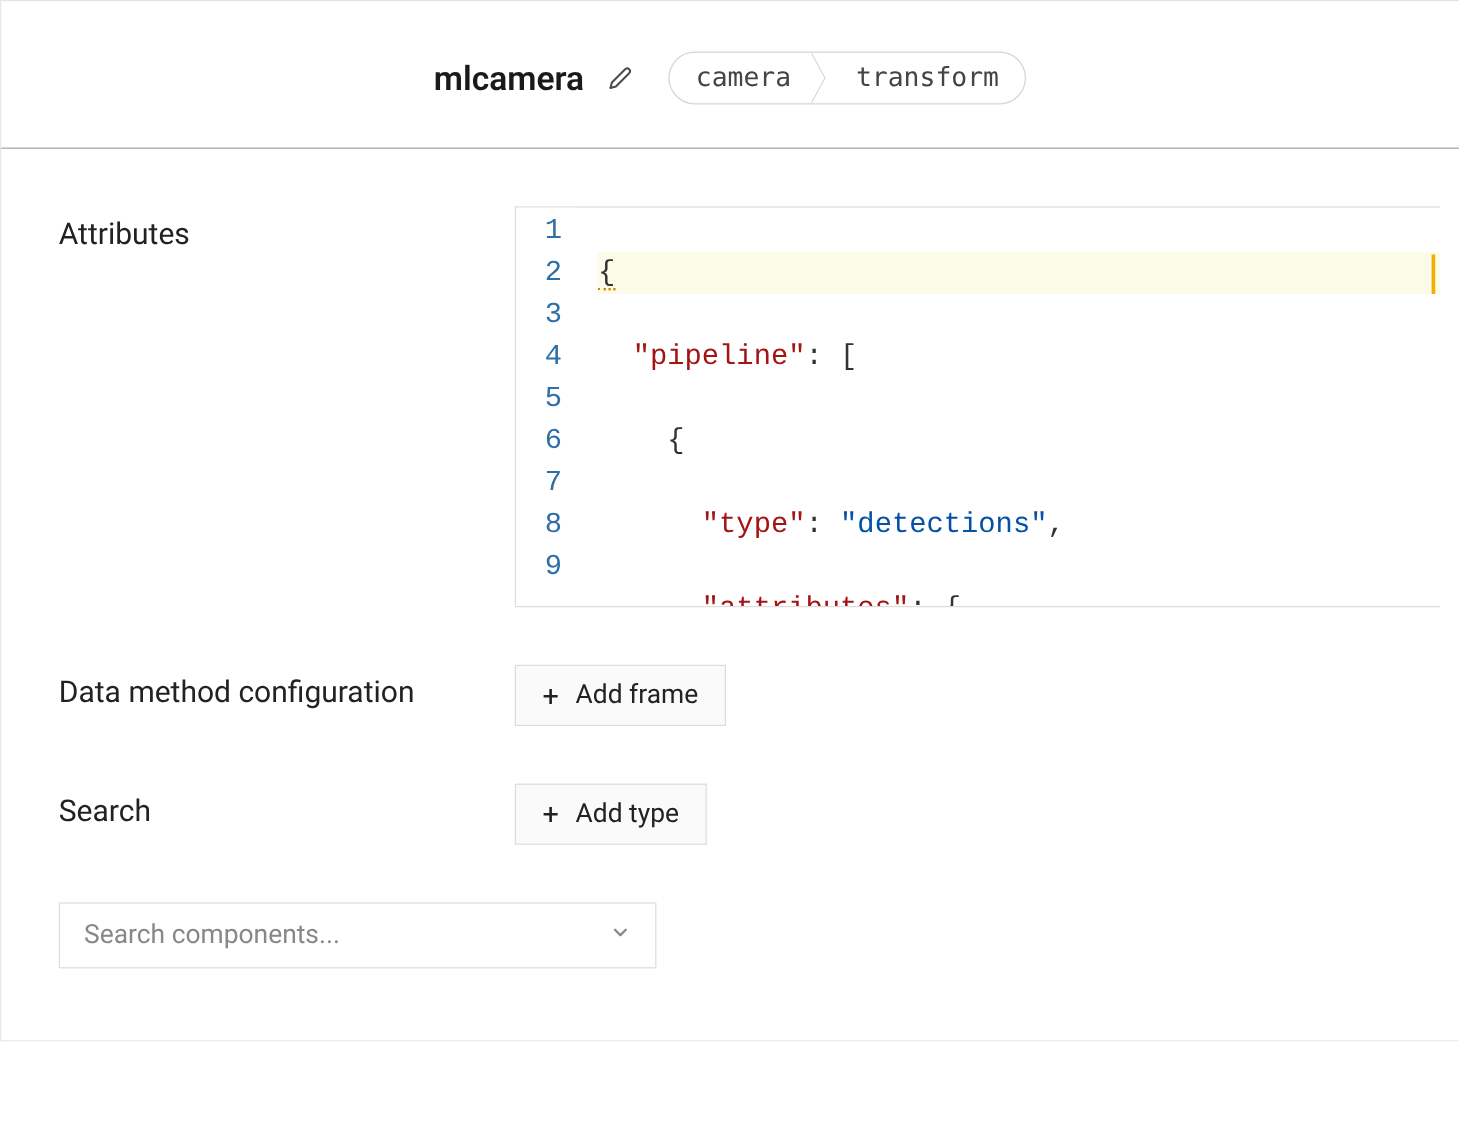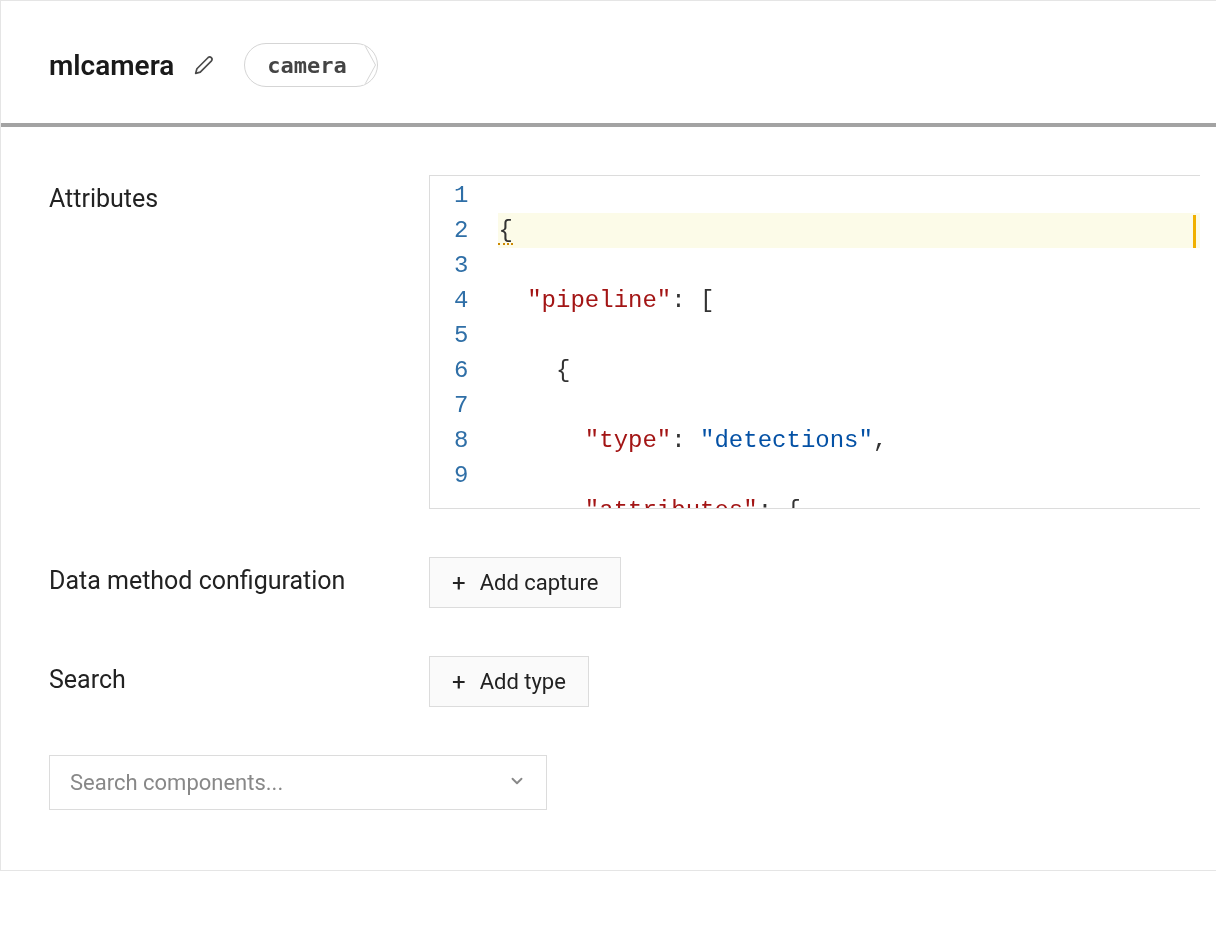--- a/index.html
+++ b/index.html
@@ -15,21 +15,22 @@
     border: 1px solid #e5e5e5;
     border-right: none;
     margin: 0;
     background: #fff;
   }
   .header {
     display: flex;
     align-items: center;
     gap: 18px;
     padding: 42px 48px 36px 48px;
-    border-bottom: 4px solid #a3a3a3;
+    border-bottom: 1px solid #a3a3a3;
+    justify-content: center;
   }
   .title {
     font-size: 28px;
     font-weight: 600;
     color: #1a1a1a;
   }
   .edit-icon {
     width: 24px;
     height: 24px;
     display: inline-flex;
@@ -49,21 +50,20 @@
     margin-left: 10px;
   }
   .crumb {
     position: relative;
     padding: 8px 22px 8px 22px;
     font-size: 22px;
     color: #444;
     font-family: ui-monospace, monospace;
     display: flex;
     align-items: center;
-    font-weight: bold;
   }
   .crumb:first-child { padding-right: 16px; }
   .crumb:last-child { padding-left: 24px; }
   .crumb-sep {
     position: relative;
     width: 14px;
     height: 44px;
   }
   .crumb-sep::before {
     content: "";
@@ -207,20 +207,21 @@
   <div class="header">
     <span class="title">mlcamera</span>
     <span class="edit-icon">
       <svg viewBox="0 0 24 24" fill="none" stroke="currentColor" stroke-width="2" stroke-linecap="round" stroke-linejoin="round">
         <path d="M17 3a2.85 2.85 0 0 1 4 4L7.5 20.5 2 22l1.5-5.5L17 3z"></path>
       </svg>
     </span>
     <div class="crumbs">
       <span class="crumb">camera</span>
       <span class="crumb-sep"></span>
+      <span class="crumb">transform</span>
     </div>
   </div>
 
   <div class="body">
 
     <div class="row">
       <div class="label-col">
         <div class="section-label">Attributes</div>
       </div>
       <div class="control-col">
@@ -251,21 +252,21 @@
       </div>
     </div>
 
     <div class="row">
       <div class="label-col">
         <div class="section-label">Data method configuration</div>
       </div>
       <div class="control-col">
         <button class="btn">
           <span class="plus-icon">+</span>
-          <span>Add capture</span>
+          <span>Add frame</span>
         </button>
       </div>
     </div>
 
     <div class="row">
       <div class="label-col">
         <div class="section-label">Search</div>
       </div>
       <div class="control-col">
         <button class="btn">

